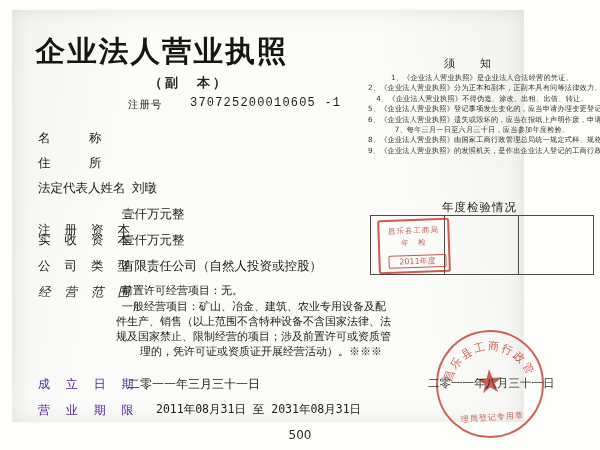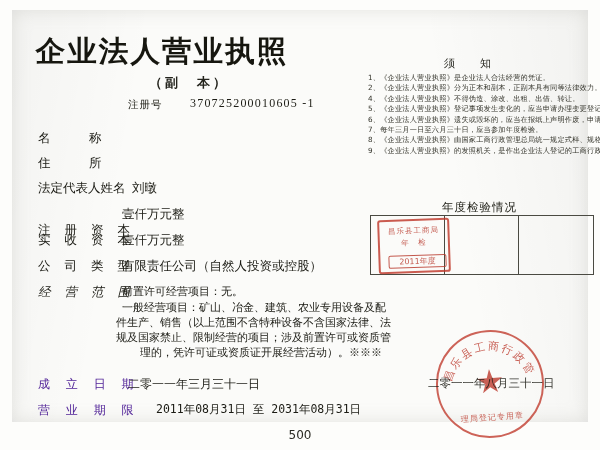--- a/index.html
+++ b/index.html
@@ -19,21 +19,21 @@
     left: 0; top: 0;
     width: 600px;
     height: 450px;
     background: #fdfdfb;
   }
   
   .paper {
     position: absolute;
     left: 12px;
     top: 10px;
-    width: 576px;
+    width: 512px;
     height: 412px;
     background: #fbfbf9;
     box-shadow: inset 0 0 18px rgba(160,160,150,0.25);
   }
   .paper:before {
     content: "";
     position: absolute;
     left: 0; top: 0; right: 0; bottom: 0;
     background:
       linear-gradient(100deg, rgba(0,0,0,0.03) 0%, rgba(0,0,0,0) 22%),
@@ -114,20 +114,21 @@
     top: 46px;
     font-size: 11px;
     letter-spacing: 7px;
     color: #24241c;
   }
   .notice-list {
     position: absolute;
     left: 356px;
     top: 63px;
     width: 228px;
+    text-align: center;
   }
   .notice-item {
     font-size: 7.2px;
     line-height: 10.4px;
     color: #33332a;
     white-space: nowrap;
     letter-spacing: 0.2px;
   }
 
   
@@ -259,21 +260,21 @@
     left: 0;
     top: 428px;
     width: 600px;
     text-align: center;
     font-size: 12px;
     color: #2b2b24;
     font-family: "DejaVu Sans", "Liberation Sans", sans-serif;
   }
 
   .hand {
-    font-family: Liberation Serif, serif;
+    font-family: Liberation Mono, monospace;
   }
 </style>
 </head>
 <body>
 
 <div id="page">
   <div class="paper">
 
     <div class="title">企业法人营业执照</div>
     <div class="subtitle">（副　本）</div>

